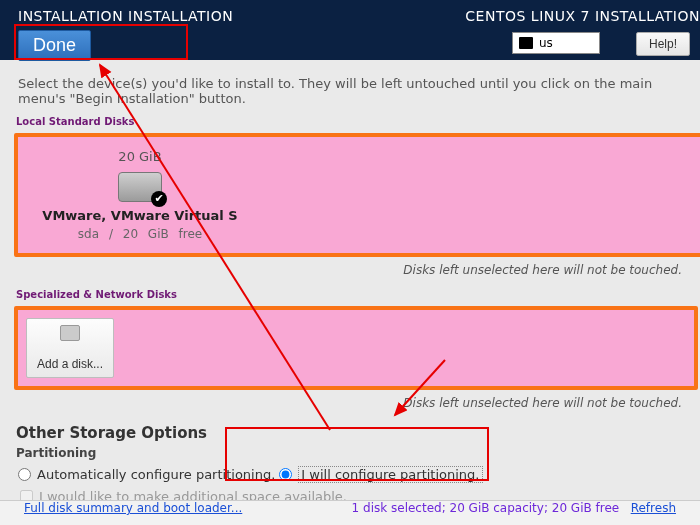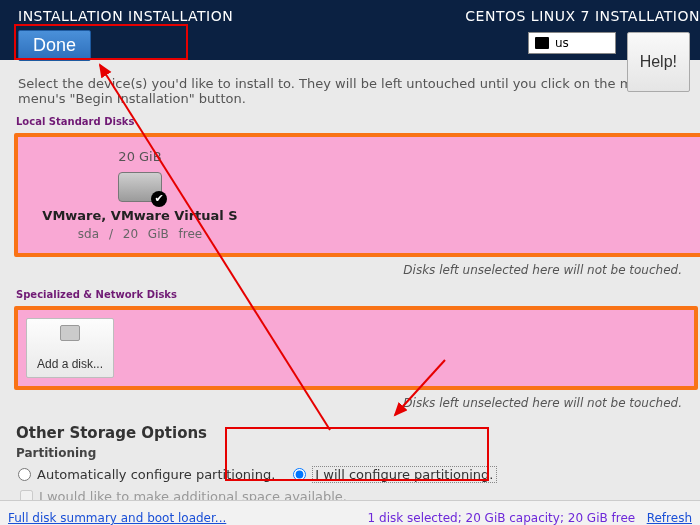--- a/index.html
+++ b/index.html
@@ -22,35 +22,35 @@
     white-space: nowrap;
   }
   .done-btn {
     position: absolute; left: 18px; top: 30px;
     background: linear-gradient(#4a90d9,#2e6fbb);
     border: 1px solid #1e5aa0; color: #fff;
     padding: 4px 14px; font-size: 18px; border-radius: 2px;
     cursor: pointer;
   }
   .kbd-box {
-    position: absolute; right: 84px; top: 32px;
+    position: absolute; right: 100px; top: 32px;
     background: #fff; border: 1px solid #888;
     padding: 2px 6px; width: 74px; height: 16px;
     display: flex; align-items: center; gap: 6px;
     color: #000; font-size: 12px;
   }
   .kbd-icon {
     width: 14px; height: 12px; background: #000;
     border-radius: 1px;
   }
   .help-btn {
     position: absolute; right: 10px; top: 32px;
     background: linear-gradient(#f9f9f9,#e5e5e5);
     border: 1px solid #aaa; color: #333;
-    padding: 20px 12px; font-size: 16px; border-radius: 2px;
+    padding: 4px 12px; font-size: 12px; border-radius: 2px;
     cursor: pointer;
   }
   .body {
     padding: 10px 14px 0 14px;
   }
   .intro {
     font-size: 13px; color: #555;
     margin: 6px 4px 10px 4px;
   }
   .section-label {
@@ -104,41 +104,41 @@
   }
   h3.other {
     font-size: 15px; font-weight: 600; color: #333;
     margin: 14px 0 4px 2px;
   }
   .opt-label {
     font-weight: bold; font-size: 12px; color: #444;
     margin: 4px 2px;
   }
   .radios {
-    display: flex; align-items: center; gap: 18px;
+    display: flex; align-items: center; gap: 4px;
     margin: 6px 4px;
   }
   .radio-item {
     display: flex; align-items: center; gap: 6px;
     font-size: 13px; color: #333;
   }
   .radio-item input { margin: 0; }
   .radio-item.sel span { border: 1px dotted #888; padding: 0 2px; }
   .checkbox-row {
     display: flex; align-items: center; gap: 6px;
     margin: 6px 6px; color: #999; font-size: 13px;
   }
   .checkbox-row input { margin: 0; }
   .footer {
     position: absolute; bottom: 0; left: 0; right: 0;
     height: 24px; border-top: 1px solid #ccc;
     background: #f2f2f2;
-    display: flex; align-items: flex-end;
+    display: flex; align-items: flex-start;
     justify-content: space-between;
-    font-size: 12px; padding: 0 8px;
+    font-size: 12px; padding: 0 24px;
   }
   .footer a { color: #1a4fd6; text-decoration: underline; cursor: pointer; }
   .footer .status { color: #6d28d9; }
   
   .anno {
     position: absolute; border: 2px solid #e60000;
     pointer-events: none;
   }
   .anno-done { left: 14px; top: 24px; width: 170px; height: 32px; }
   .anno-part { left: 225px; top: 427px; width: 260px; height: 50px; }

